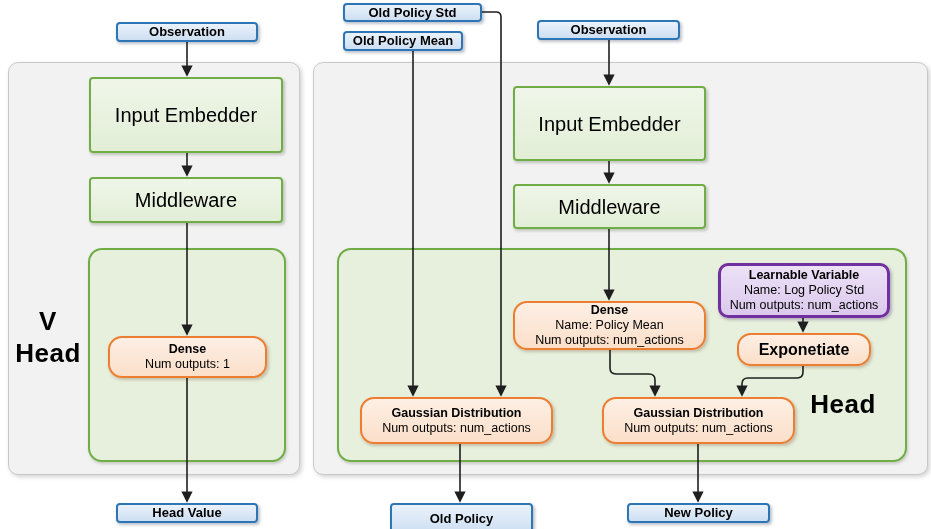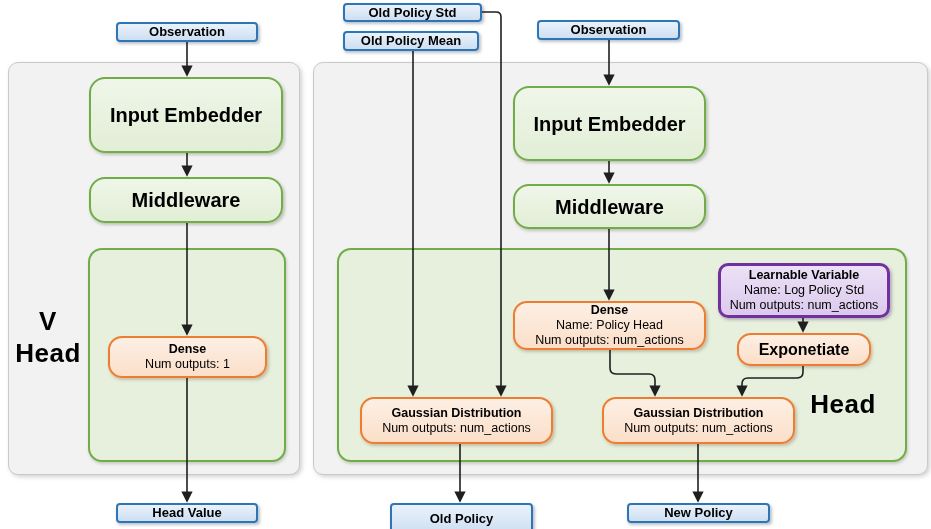--- a/index.html
+++ b/index.html
@@ -31,22 +31,22 @@
     box-sizing:border-box; line-height:1.2;
   }
   .io-box{
     background:linear-gradient(180deg,var(--blue-a) 0%,var(--blue-b) 100%);
     border:2px solid var(--blue-border); border-radius:4px;
     font-weight:700; font-size:13px;
     box-shadow:1.5px 2px 3px rgba(110,120,140,.45);
   }
   .green-box{
     background:linear-gradient(180deg,var(--green-a) 0%,var(--green-b) 100%);
-    border:2.5px solid var(--green-border); border-radius:16px;
-    font-weight:700; font-size:20px;
+    border:2.5px solid var(--green-border); border-radius:4px;
+    font-weight:400; font-size:20px;
     box-shadow:1.5px 2px 3px rgba(120,130,110,.4);
     text-align:center;
   }
   .orange-box{
     background:linear-gradient(180deg,var(--orange-a) 0%,var(--orange-b) 100%);
     border:2.5px solid var(--orange-border); border-radius:14px;
     font-size:12.5px;
     box-shadow:1.5px 2px 3px rgba(150,120,100,.4);
   }
   .purple-box{
@@ -84,29 +84,29 @@
   <div class="node io-box" style="left:116px;top:22px;width:142px;height:20px">Observation</div>
   <div class="node green-box" style="left:89px;top:77px;width:194px;height:76px">Input Embedder</div>
   <div class="node green-box" style="left:89px;top:177px;width:194px;height:46px">Middleware</div>
   <div class="node orange-box" style="left:108px;top:336px;width:159px;height:42px">
     <div class="bt">Dense</div>
     <div>Num outputs: 1</div>
   </div>
   <div class="node io-box" style="left:116px;top:503px;width:142px;height:20px">Head Value</div>
 
   <div class="node io-box" style="left:343px;top:3px;width:139px;height:19px">Old Policy Std</div>
-  <div class="node io-box" style="left:343px;top:31px;width:136px;height:20px">Old Policy Mean</div>
+  <div class="node io-box" style="left:343px;top:31px;width:120px;height:20px">Old Policy Mean</div>
   <div class="node io-box" style="left:537px;top:20px;width:143px;height:20px">Observation</div>
 
   <div class="node green-box" style="left:513px;top:86px;width:193px;height:75px">Input Embedder</div>
   <div class="node green-box" style="left:513px;top:184px;width:193px;height:45px">Middleware</div>
 
   <div class="node orange-box" style="left:513px;top:301px;width:193px;height:49px">
     <div class="bt">Dense</div>
-    <div>Name: Policy Head</div>
+    <div>Name: Policy Mean</div>
     <div>Num outputs: num_actions</div>
   </div>
 
   <div class="node purple-box" style="left:718px;top:263px;width:172px;height:55px">
     <div class="bt">Learnable Variable</div>
     <div>Name: Log Policy Std</div>
     <div>Num outputs: num_actions</div>
   </div>
 
   <div class="node orange-box bt" style="left:737px;top:333px;width:134px;height:33px;font-size:16px">Exponetiate</div>

